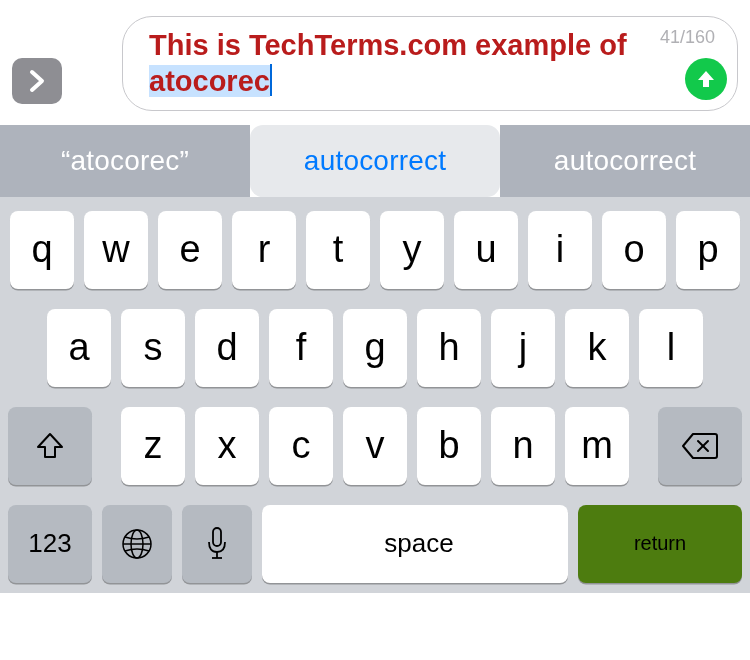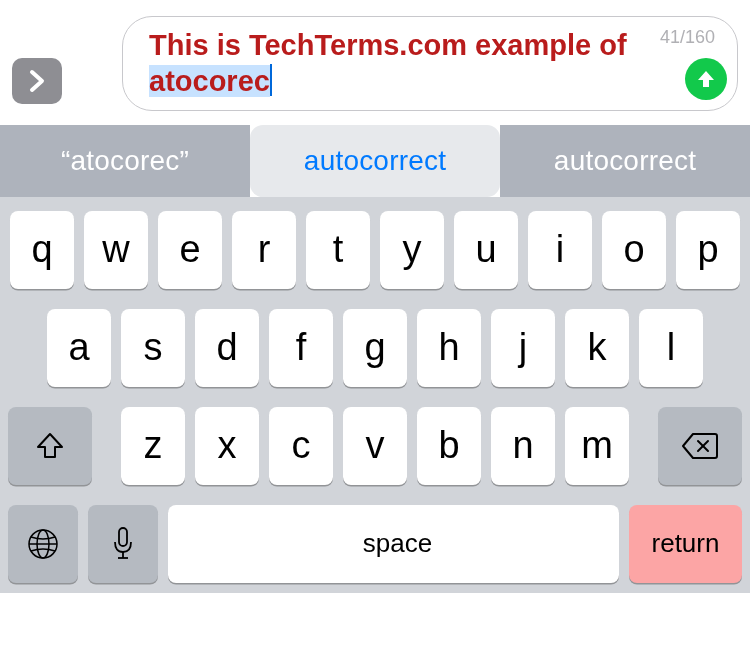--- a/index.html
+++ b/index.html
@@ -127,21 +127,21 @@
   .key.fn {
     background: #b5bac1;
     width: 84px;
   }
   .key.shift svg, .key.backsp svg { display: block; }
   .krow.bottom .key { height: 78px; }
   .key.numbers { width: 84px; font-size: 26px; background: #b5bac1; }
   .key.globe   { width: 70px; background: #b5bac1; }
   .key.mic     { width: 70px; background: #b5bac1; }
   .key.space   { flex: 1; background: #fff; font-size: 26px; padding-left: 8px; }
-  .key.return  { width: 113px; background: #fca5a5; font-size: 26px; }
+  .key.return  { width: 164px; background: #4d7c0f; font-size: 20px; }
   .row3 { justify-content: space-between; gap: 10px; }
   .row3 .mid-letters { display: flex; gap: 10px; }
 </style>
 </head>
 <body>
 
 <div class="compose">
   <div class="expand-btn">
     <svg width="18" height="24" viewBox="0 0 18 24">
       <polyline points="4,3 14,12 4,21" fill="none" stroke="#fff" stroke-width="4" stroke-linecap="round" stroke-linejoin="round"></polyline>
@@ -211,20 +211,21 @@
     <div class="key fn backsp">
       <svg width="38" height="28" viewBox="0 0 38 28">
         <path d="M12 2 L34 2 Q36 2 36 4 L36 24 Q36 26 34 26 L12 26 L2 14 Z" fill="none" stroke="#000" stroke-width="2" stroke-linejoin="round"></path>
         <line x1="17" y1="9" x2="27" y2="19" stroke="#000" stroke-width="2" stroke-linecap="round"></line>
         <line x1="27" y1="9" x2="17" y2="19" stroke="#000" stroke-width="2" stroke-linecap="round"></line>
       </svg>
     </div>
   </div>
 
   <div class="krow bottom">
+    <div class="key numbers">123</div>
     <div class="key globe">
       <svg width="34" height="34" viewBox="0 0 34 34">
         <circle cx="17" cy="17" r="14" fill="none" stroke="#000" stroke-width="1.5"></circle>
         <ellipse cx="17" cy="17" rx="6" ry="14" fill="none" stroke="#000" stroke-width="1.5"></ellipse>
         <line x1="3" y1="17" x2="31" y2="17" stroke="#000" stroke-width="1.5"></line>
         <path d="M5 10 Q17 14 29 10" fill="none" stroke="#000" stroke-width="1.5"></path>
         <path d="M5 24 Q17 20 29 24" fill="none" stroke="#000" stroke-width="1.5"></path>
       </svg>
     </div>
     <div class="key mic">

